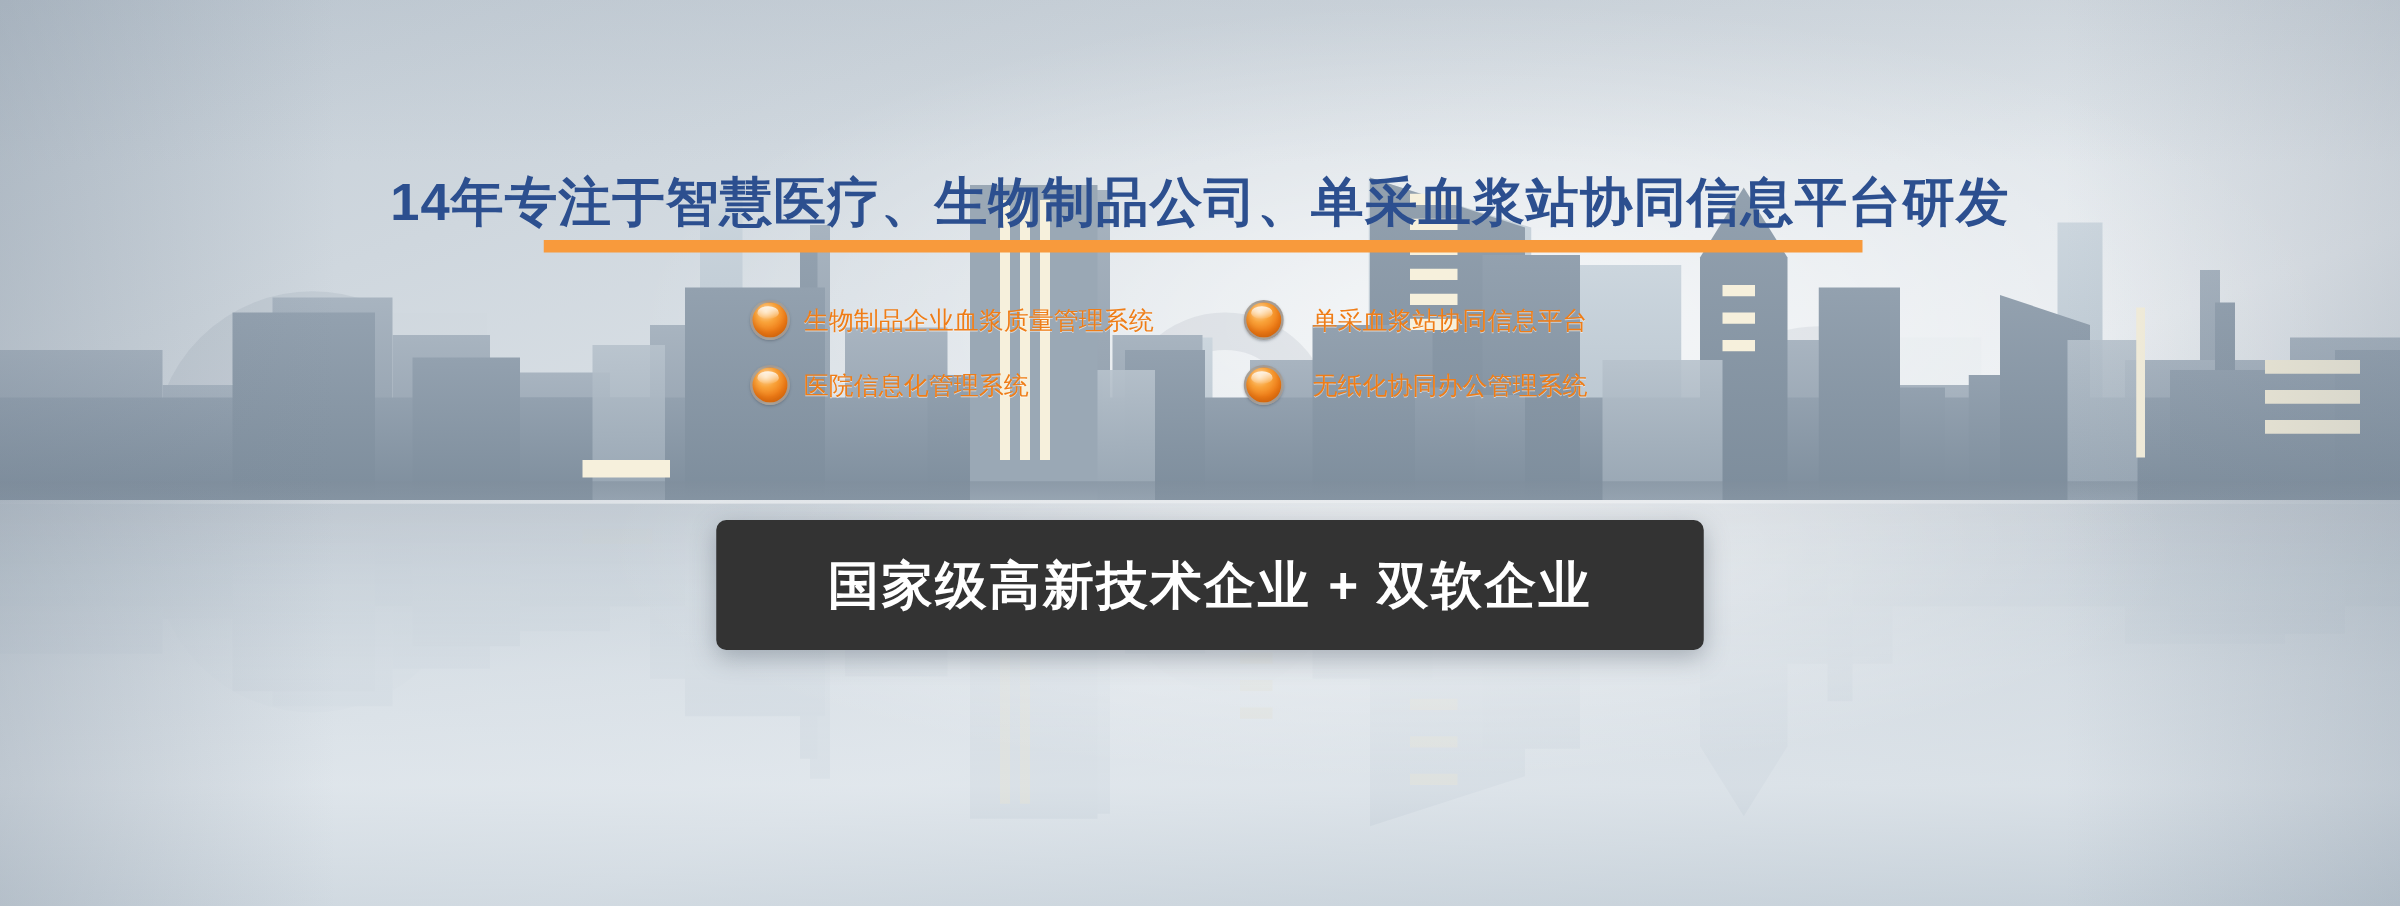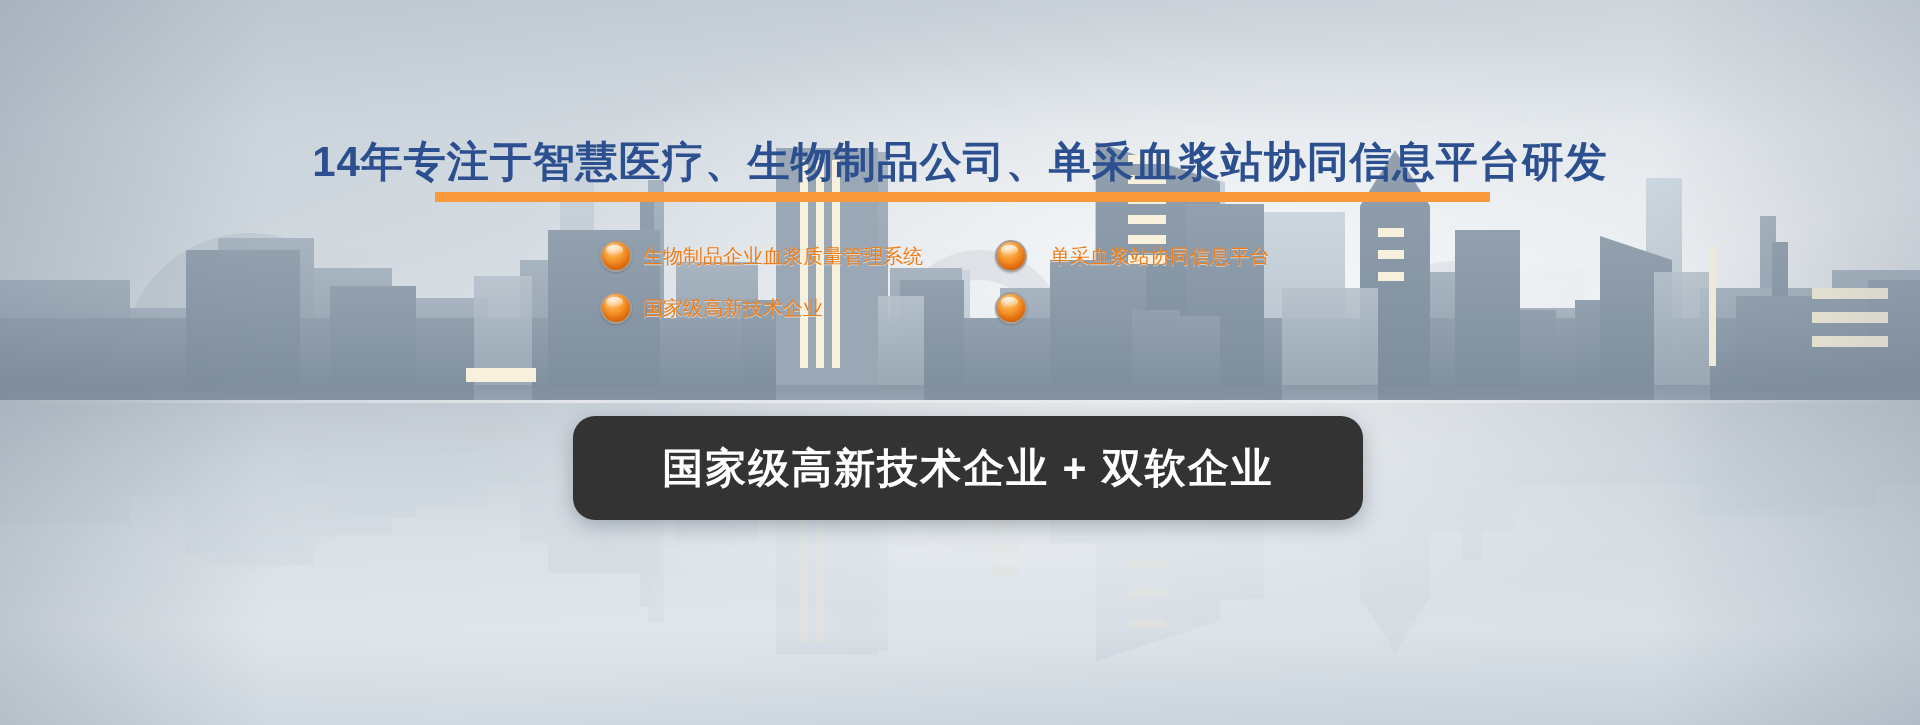--- a/index.html
+++ b/index.html
@@ -94,21 +94,21 @@
     border-radius:50% 50% 45% 45%;
     background:linear-gradient(180deg,rgba(255,255,255,.85),rgba(255,255,255,.06));
   }
   .flabel{
     font-size:20px;font-weight:400;color:#ef7d17;white-space:nowrap;
     text-shadow:0 1px 0 rgba(255,255,255,.55);
   }
 
   .badge{
     position:absolute;left:573px;top:404px;width:790px;height:104px;
-    background:#333333;border-radius:22px;
+    background:#333333;border-radius:8px;
     box-shadow:0 6px 20px rgba(60,72,85,.35);
     display:flex;align-items:center;justify-content:center;
   }
   .badge-text{
     color:#ffffff;font-size:41px;font-weight:700;letter-spacing:2px;white-space:nowrap;
   }
 </style>
 </head>
 <body>
 
@@ -330,24 +330,25 @@
           <span class="flabel">生物制品企业血浆质量管理系统</span>
         </div>
         <div class="fitem right">
           <span class="bullet"></span>
           <span class="flabel">单采血浆站协同信息平台</span>
         </div>
       </div>
       <div class="frow">
         <div class="fitem">
           <span class="bullet"></span>
-          <span class="flabel">国家级高新技术企业</span>
+          <span class="flabel">医院信息化管理系统</span>
         </div>
         <div class="fitem right">
           <span class="bullet"></span>
+          <span class="flabel">无纸化协同办公管理系统</span>
         </div>
       </div>
     </div>
 
     <div class="badge">
       <span class="badge-text">国家级高新技术企业 + 双软企业</span>
     </div>
 
   </div>
 </div>

